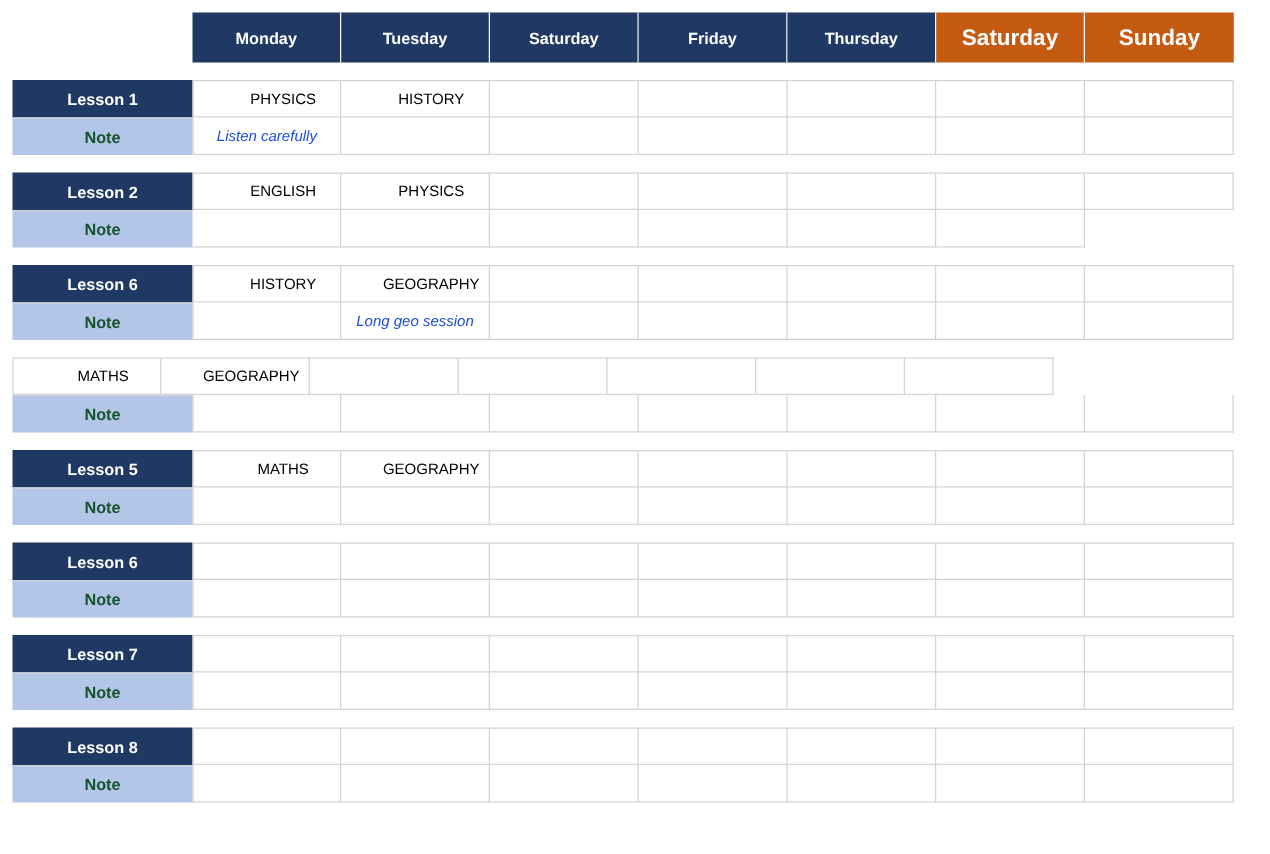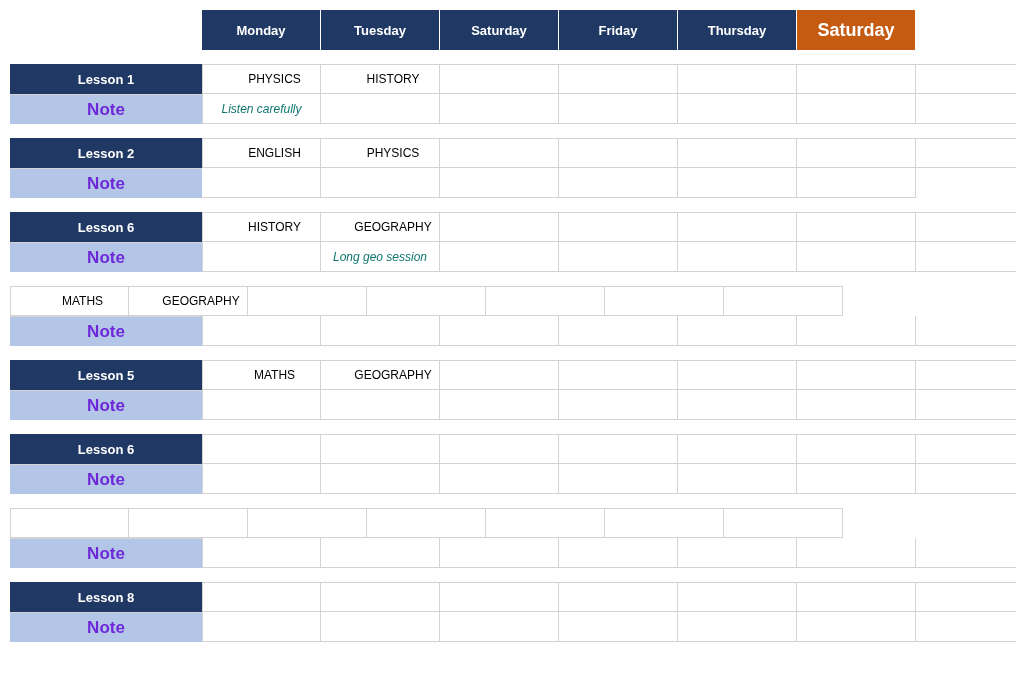--- a/index.html
+++ b/index.html
@@ -9,21 +9,21 @@
     font-family: "Segoe UI", Arial, sans-serif;
     background: #ffffff;
   }
   .timetable {
     width: 996px;
   }
   .row {
     display: flex;
   }
   .label-col {
-    width: 192px;
+    width: 144px;
     flex-shrink: 0;
   }
   .day-col {
     width: 119px;
     flex-shrink: 0;
   }
   .header-row {
     height: 40px;
   }
   .header-blank {
@@ -62,23 +62,23 @@
     background: #1f3864;
     color: #ffffff;
     font-weight: bold;
     font-size: 13px;
     display: flex;
     align-items: center;
     justify-content: center;
   }
   .note-label {
     background: #b4c6e7;
-    color: #6d28d9;
-    font-weight: bold;
-    font-size: 17px;
+    color: #14532d;
+    font-weight: bold;
+    font-size: 13px;
     display: flex;
     align-items: center;
     justify-content: center;
     border-top: 1px solid #d3d3d3;
   }
   .cell {
     border: 1px solid #d3d3d3;
     border-left: none;
     font-size: 12px;
     display: flex;
@@ -86,39 +86,40 @@
     justify-content: center;
     color: #000000;
   }
   .lesson-row .cell {
     font-weight: normal;
     padding-left: 26px;
   }
   .note-row .cell {
     border-top: none;
     font-style: italic;
-    color: #0f766e;
+    color: #1d4ed8;
   }
   .cell.first {
     border-left: 1px solid #d3d3d3;
   }
 </style>
 </head>
 <body>
 
 <div class="timetable">
 
   <div class="row header-row">
     <div class="label-col header-blank"></div>
     <div class="day-col header-weekday">Monday</div>
     <div class="day-col header-weekday">Tuesday</div>
     <div class="day-col header-weekday">Saturday</div>
     <div class="day-col header-weekday">Friday</div>
     <div class="day-col header-weekday">Thursday</div>
     <div class="day-col header-weekend">Saturday</div>
+    <div class="day-col header-weekend last">Sunday</div>
   </div>
 
   <div id="blocks">
       <div class="block">
         <div class="row lesson-row">
           <div class="label-col lesson-label">Lesson 1</div>
           <div class="day-col cell first">PHYSICS</div>
           <div class="day-col cell">HISTORY</div>
           <div class="day-col cell"></div>
           <div class="day-col cell"></div>
@@ -240,20 +241,21 @@
           <div class="day-col cell"></div>
           <div class="day-col cell"></div>
           <div class="day-col cell"></div>
           <div class="day-col cell"></div>
           <div class="day-col cell"></div>
           <div class="day-col cell"></div>
         </div>
       </div>
       <div class="block">
         <div class="row lesson-row">
+          <div class="label-col lesson-label">Lesson 7</div>
           <div class="day-col cell first"></div>
           <div class="day-col cell"></div>
           <div class="day-col cell"></div>
           <div class="day-col cell"></div>
           <div class="day-col cell"></div>
           <div class="day-col cell"></div>
           <div class="day-col cell"></div>
         </div>
         <div class="row note-row">
           <div class="label-col note-label">Note</div>

